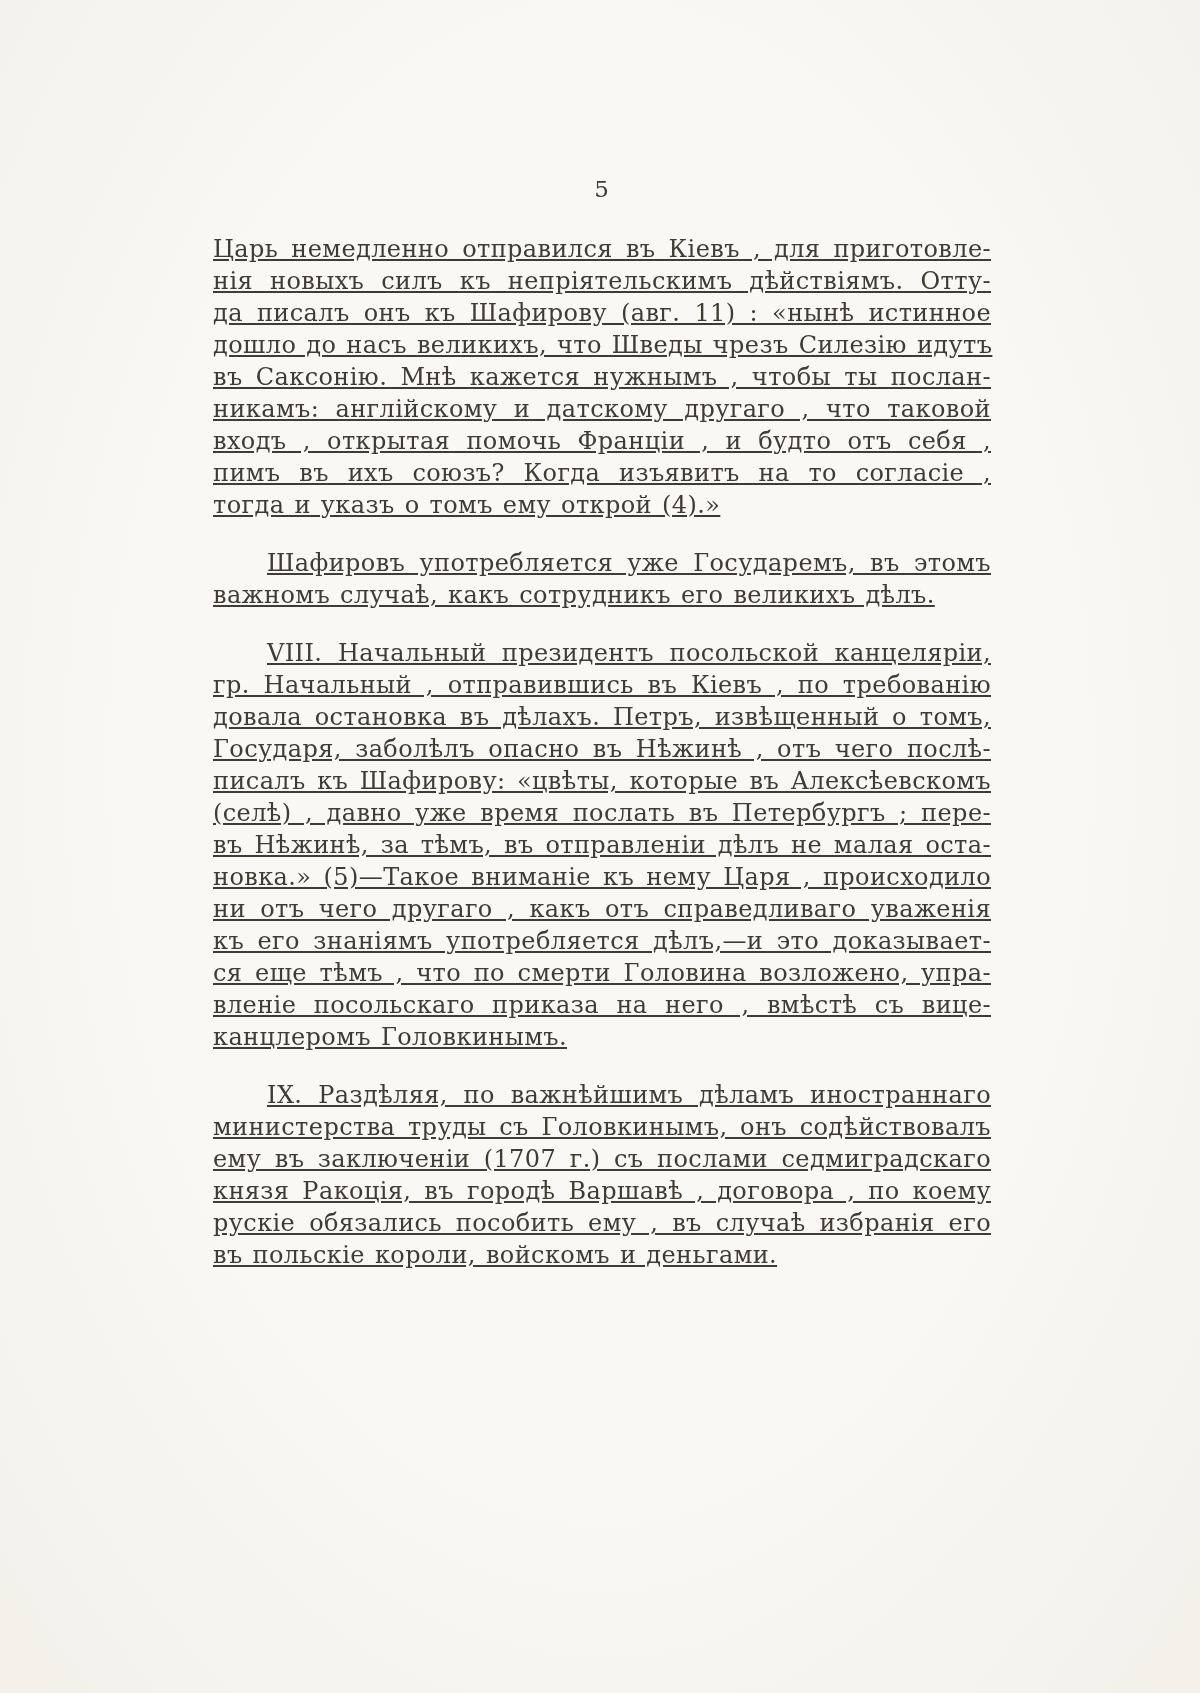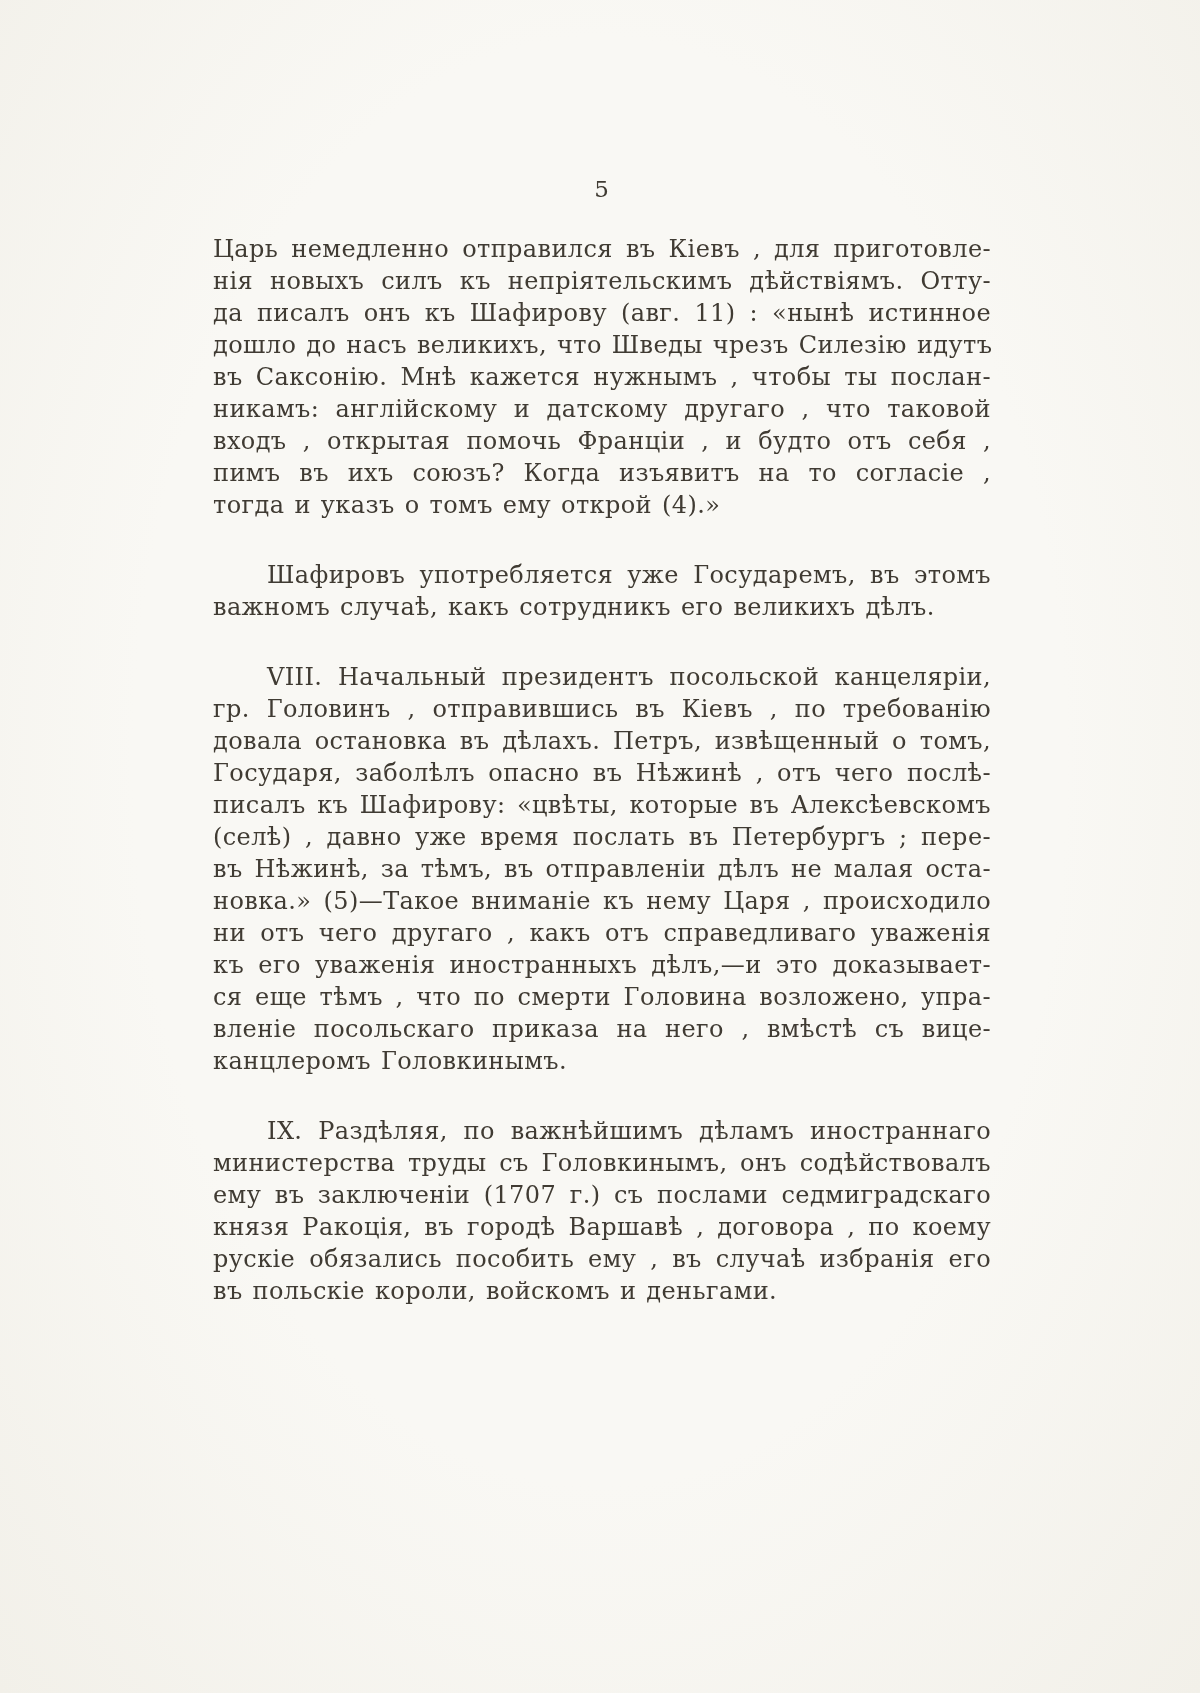--- a/index.html
+++ b/index.html
@@ -33,30 +33,31 @@
 
   .text-block {
     position: absolute;
     top: 233px;
     left: 213px;
     width: 778px;
     font-size: 24px;
   }
 
   .paragraph { margin: 0; }
-  .paragraph.indented { margin-top: 38px; }
+  .paragraph.indented { margin-top: 26px; }
 
   .line {
     height: 32px;
     line-height: 32px;
     text-align: justify;
     text-align-last: justify;
     letter-spacing: 0.4px;
     word-spacing: 2px;
     white-space: nowrap;
+    text-decoration: underline;
   }
 
   .line.last {
     text-align-last: left;
     white-space: normal;
   }
 
   .paragraph.indented .line.first {
     padding-left: 54px;
   }
@@ -77,29 +78,29 @@
         <div class="line">входъ , открытая помочь Франціи , и будто отъ себя ,</div>
         <div class="line">пимъ въ ихъ союзъ? Когда изъявитъ на то согласіе ,</div>
         <div class="line last">тогда и указъ о томъ ему открой (4).»</div>
       </div>
       <div class="paragraph indented">
         <div class="line first">Шафировъ употребляется уже Государемъ, въ этомъ</div>
         <div class="line last">важномъ случаѣ, какъ сотрудникъ его великихъ дѣлъ.</div>
       </div>
       <div class="paragraph indented">
         <div class="line first">VIII. Начальный президентъ посольской канцеляріи,</div>
-        <div class="line">гр. Головинъ , отправившись въ Кіевъ , по требованію</div>
+        <div class="line">гр. Начальный , отправившись въ Кіевъ , по требованію</div>
         <div class="line">довала остановка въ дѣлахъ. Петръ, извѣщенный о томъ,</div>
         <div class="line">Государя, заболѣлъ опасно въ Нѣжинѣ , отъ чего послѣ-</div>
         <div class="line">писалъ къ Шафирову: «цвѣты, которые въ Алексѣевскомъ</div>
         <div class="line">(селѣ) , давно уже время послать въ Петербургъ ; пере-</div>
         <div class="line">въ Нѣжинѣ, за тѣмъ, въ отправленіи дѣлъ не малая оста-</div>
         <div class="line">новка.» (5)—Такое вниманіе къ нему Царя , происходило</div>
         <div class="line">ни отъ чего другаго , какъ отъ справедливаго уваженія</div>
-        <div class="line">къ его уваженія иностранныхъ дѣлъ,—и это доказывает-</div>
+        <div class="line">къ его знаніямъ употребляется дѣлъ,—и это доказывает-</div>
         <div class="line">ся еще тѣмъ , что по смерти Головина возложено, упра-</div>
         <div class="line">вленіе посольскаго приказа на него , вмѣстѣ съ вице-</div>
         <div class="line last">канцлеромъ Головкинымъ.</div>
       </div>
       <div class="paragraph indented">
         <div class="line first">IX. Раздѣляя, по важнѣйшимъ дѣламъ иностраннаго</div>
         <div class="line">министерства труды съ Головкинымъ, онъ содѣйствовалъ</div>
         <div class="line">ему въ заключеніи (1707 г.) съ послами седмиградскаго</div>
         <div class="line">князя Ракоція, въ городѣ Варшавѣ , договора , по коему</div>
         <div class="line">рускіе обязались пособить ему , въ случаѣ избранія его</div>

